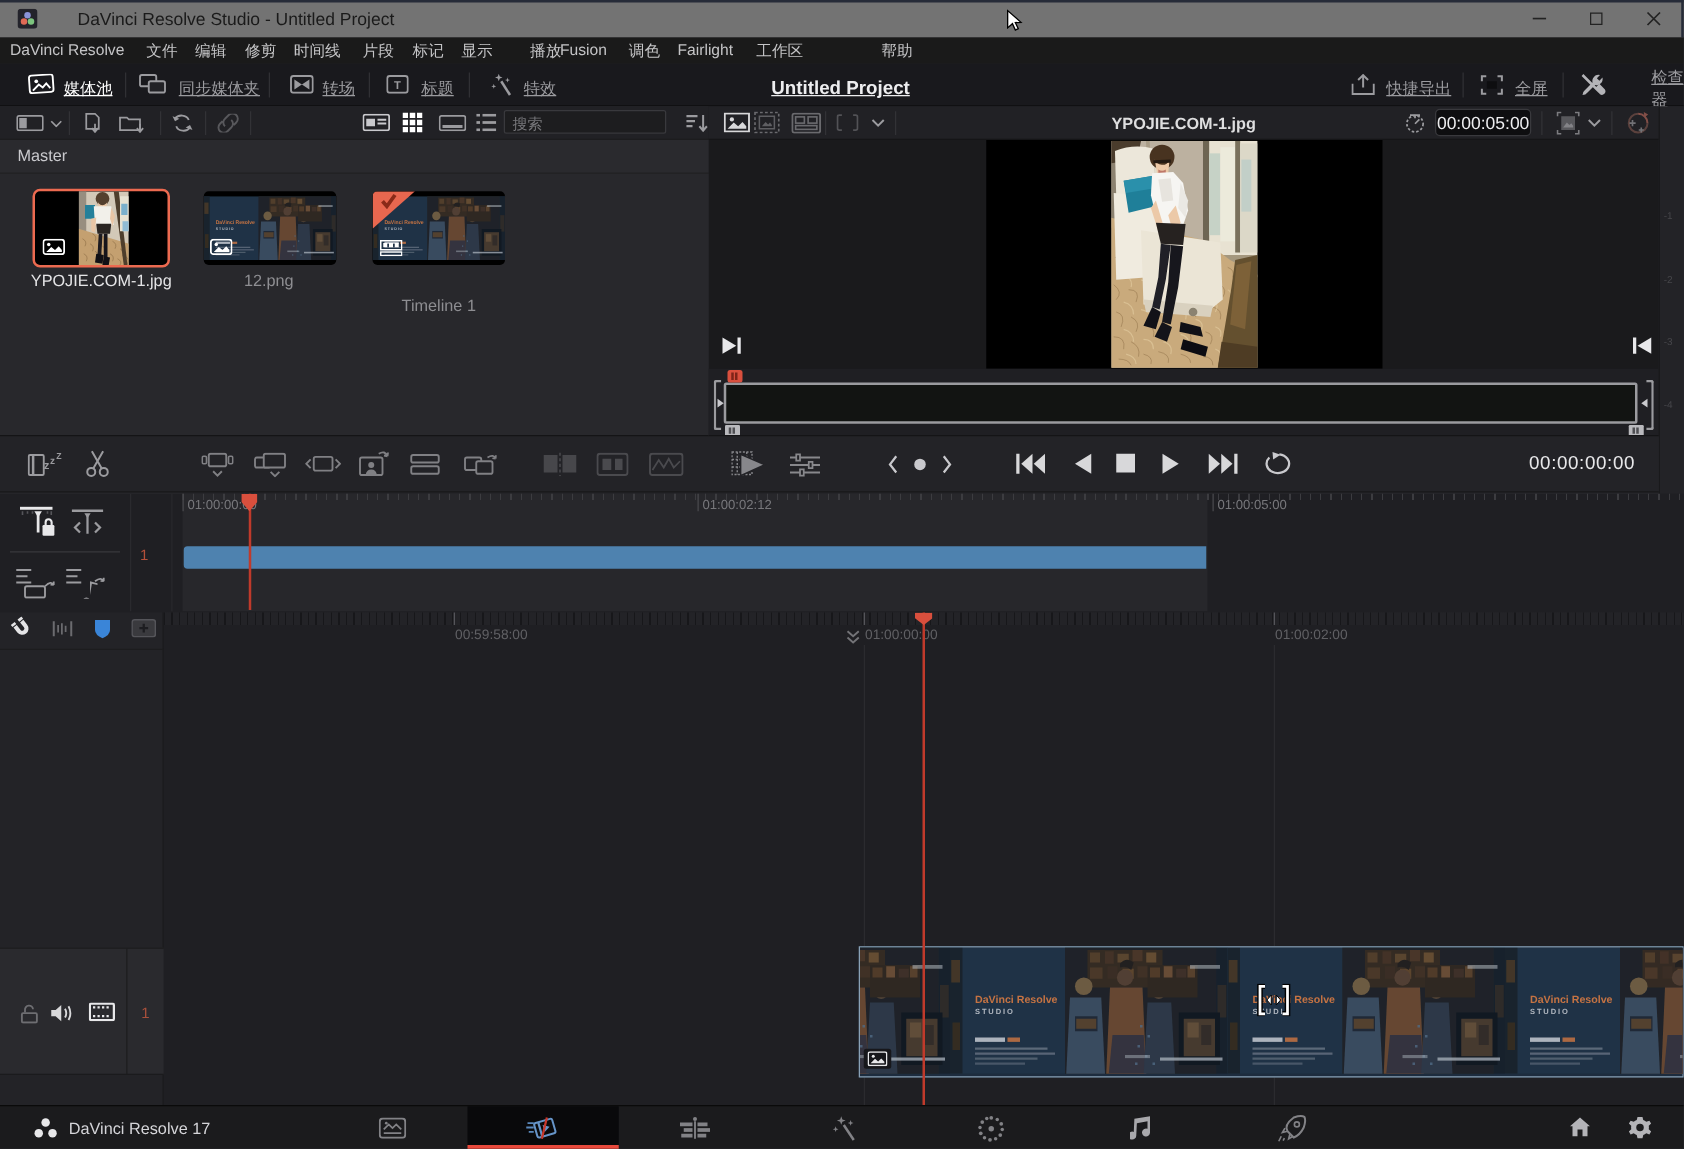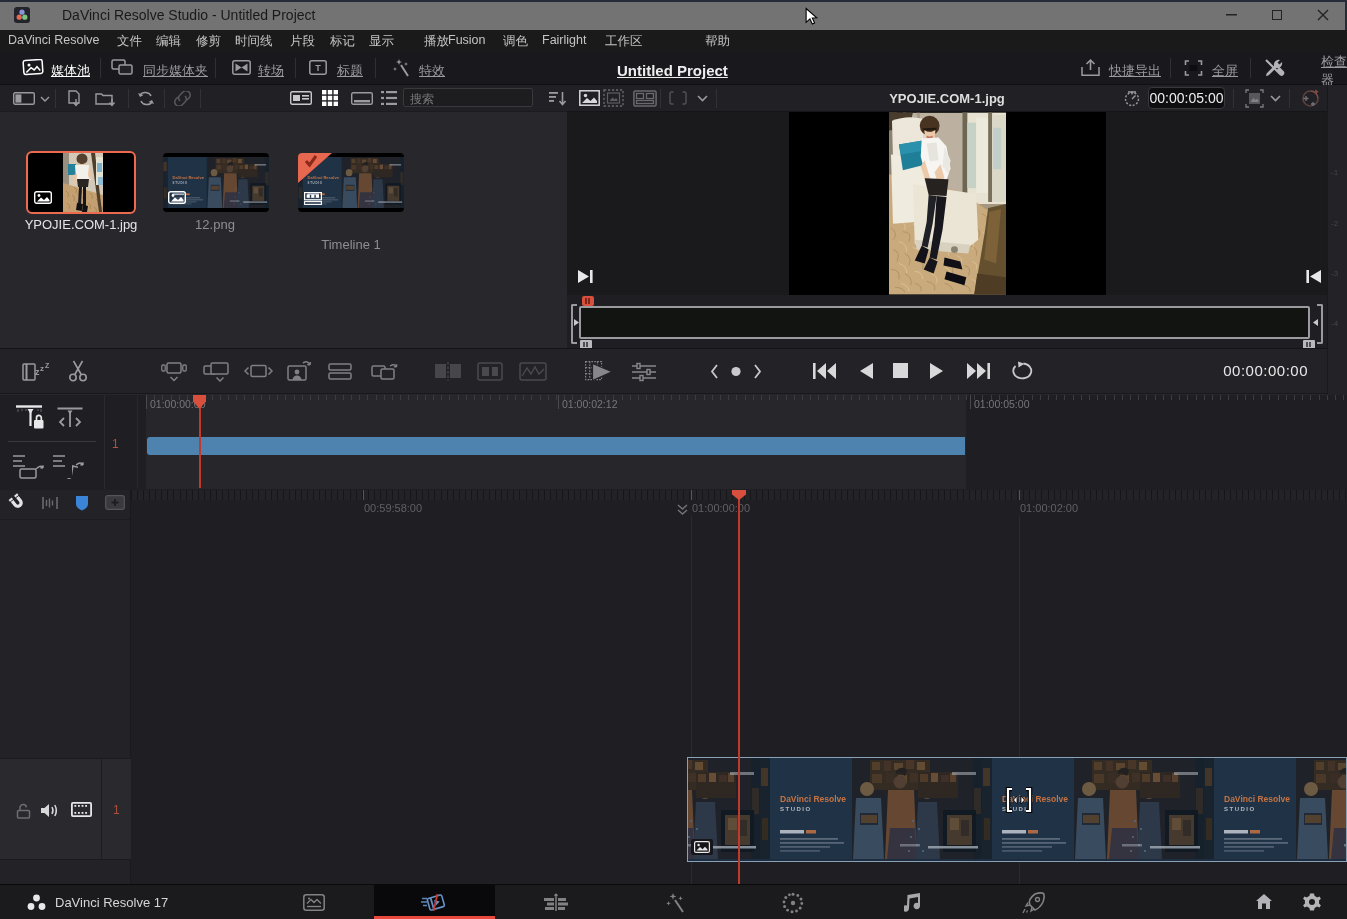--- a/index.html
+++ b/index.html
@@ -224,20 +224,23 @@
     <div id="searchbox">搜索</div>
     <svg class="icon" style="left:549px;top:6px;" width="18" height="15" viewBox="0 0 18 15">
       <g fill="#9b9b9f">
             <rect x="0" y="1" width="9" height="1.8"></rect>
             <rect x="0" y="5" width="7" height="1.8"></rect>
             <rect x="0" y="9" width="5" height="1.8"></rect>
           </g>
       <path d="M13.5 1 L13.5 13 M10.5 10 L13.5 13.5 L16.5 10" stroke="#9b9b9f" stroke-width="1.6" fill="none"></path>
     </svg>
   </div>
+  <div class="abs" id="master-row">
+        <span style="position:absolute;left:14px;top:5px;">Master</span>
+      </div>
 
   <div class="abs" style="left:26px;top:66px;width:110px;height:63px;border:2.5px solid #ec6a50;border-radius:6px;background:#000;overflow:hidden;">
     <svg style="position:absolute;left:35px;top:0;" width="40" height="59" viewBox="0 0 40 59">
       <rect width="40" height="59" fill="#d3c9b8"></rect>
       <rect x="0" y="0" width="6" height="59" fill="#978e80"></rect>
       <path d="M0 30 L40 42 L40 59 L0 59 Z" fill="#c4a070"></path>
       <g stroke="#8e6f46" stroke-width="0.7" fill="none" opacity="0.7">
         <path d="M3 38 q4 2 2 6 M9 42 q4 2 2 6 M4 50 q4 2 2 6 M13 48 q4 2 2 6 M11 34 q4 2 2 6 M19 44 q4 2 2 6 M17 54 q4 2 2 5 M25 50 q4 2 2 6 M27 40 q4 2 2 6 M33 46 q4 2 2 6 M31 54 q4 2 2 5 M37 52 q4 2 2 6"></path>
       </g>
       <path d="M28 0 L36 59 L39 59 L32 0 Z" fill="#4e3e2c"></path>

